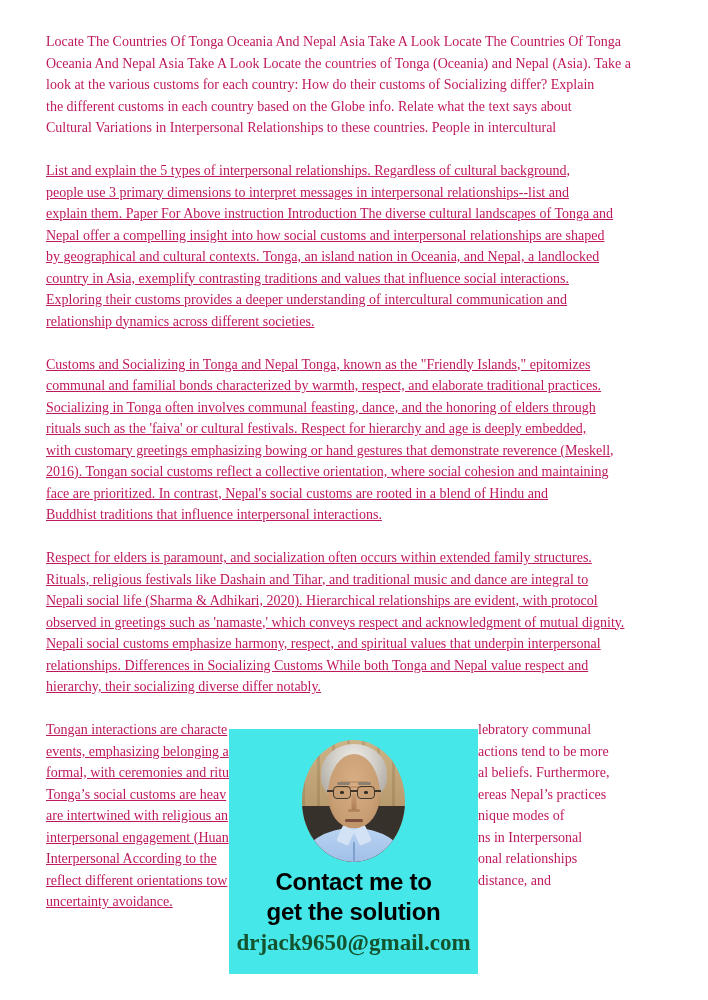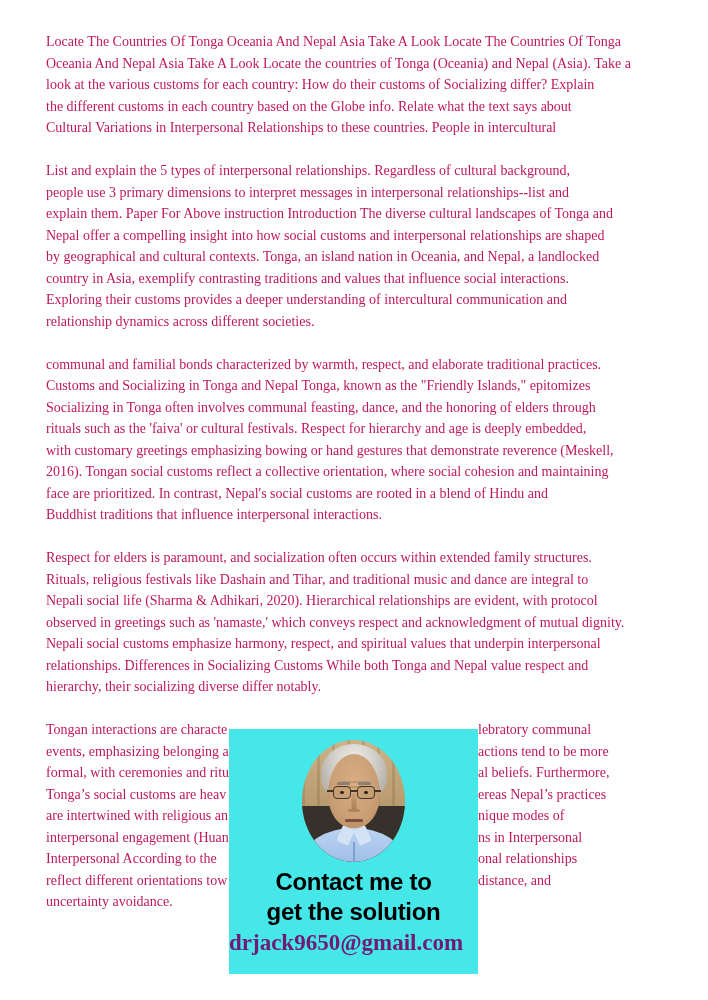--- a/index.html
+++ b/index.html
@@ -7,21 +7,21 @@
     width:708px; height:1000px;
     background:#ffffff;
     position:relative;
     overflow:hidden;
     font-family:"Liberation Serif","DejaVu Serif",serif;
   }
   .text-block {
     position:absolute; left:46px; top:31px; width:624px;
     font-size:14px; line-height:21.5px; color:#1b1b1b;
   }
-  .paragraph + .paragraph { margin-top:21.5px; }
+  .paragraph + .paragraph { margin-top:21.5px;text-decoration:underline; }
   .line { white-space:nowrap; height:21.5px; }
   .line.occluded { position:relative; }
   .right-frag { position:absolute; left:432px; top:0; white-space:nowrap; }
 
   
   .ad {
     position:absolute; left:229px; top:729px; width:249px; height:245px;
     z-index:5;
   }
   .photo {
@@ -80,23 +80,23 @@
   .collar.left  { left:50%; margin-left:-15px; transform:rotate(24deg); }
   .collar.right { left:50%; margin-left:2px;  transform:rotate(-24deg); }
   .placket { position:absolute; top:102px; left:50%; transform:translateX(-50%);
     width:2px; height:20px; background:#7fa1cd; }
   .ad-heading {
     position:absolute; top:138px; left:0; width:100%; text-align:center;
     font-family:"Liberation Sans","DejaVu Sans",sans-serif;
     font-weight:700; font-size:24px; line-height:30px; letter-spacing:-0.3px;
   }
   .ad-email {
-    position:absolute; top:201px; left:0; width:100%; text-align:left;
+    position:absolute; top:201px; left:0; width:100%; text-align:center;
     font-family:"Liberation Serif","DejaVu Serif",serif;
-    font-weight:700; font-size:23px; color:#701a75;
+    font-weight:700; font-size:23px; color:#14532d;
   }
 </style>
 </head>
 <body style="background: rgb(255, 255, 255);">
 
 <div class="text-block" style="color: #be185d;">
     <div class="paragraph">
       <div class="line">Locate The Countries Of Tonga Oceania And Nepal Asia Take A Look Locate The Countries Of Tonga</div>
       <div class="line">Oceania And Nepal Asia Take A Look Locate the countries of Tonga (Oceania) and Nepal (Asia). Take a</div>
       <div class="line">look at the various customs for each country: How do their customs of Socializing differ? Explain</div>
@@ -107,22 +107,22 @@
       <div class="line">List and explain the 5 types of interpersonal relationships. Regardless of cultural background,</div>
       <div class="line">people use 3 primary dimensions to interpret messages in interpersonal relationships--list and</div>
       <div class="line">explain them. Paper For Above instruction Introduction The diverse cultural landscapes of Tonga and</div>
       <div class="line">Nepal offer a compelling insight into how social customs and interpersonal relationships are shaped</div>
       <div class="line">by geographical and cultural contexts. Tonga, an island nation in Oceania, and Nepal, a landlocked</div>
       <div class="line">country in Asia, exemplify contrasting traditions and values that influence social interactions.</div>
       <div class="line">Exploring their customs provides a deeper understanding of intercultural communication and</div>
       <div class="line">relationship dynamics across different societies.</div>
     </div>
     <div class="paragraph">
+      <div class="line">Customs and Socializing in Tonga and Nepal Tonga, known as the "Friendly Islands," epitomizes</div>
       <div class="line">communal and familial bonds characterized by warmth, respect, and elaborate traditional practices.</div>
-      <div class="line">Customs and Socializing in Tonga and Nepal Tonga, known as the "Friendly Islands," epitomizes</div>
       <div class="line">Socializing in Tonga often involves communal feasting, dance, and the honoring of elders through</div>
       <div class="line">rituals such as the 'faiva' or cultural festivals. Respect for hierarchy and age is deeply embedded,</div>
       <div class="line">with customary greetings emphasizing bowing or hand gestures that demonstrate reverence (Meskell,</div>
       <div class="line">2016). Tongan social customs reflect a collective orientation, where social cohesion and maintaining</div>
       <div class="line">face are prioritized. In contrast, Nepal's social customs are rooted in a blend of Hindu and</div>
       <div class="line">Buddhist traditions that influence interpersonal interactions.</div>
     </div>
     <div class="paragraph">
       <div class="line">Respect for elders is paramount, and socialization often occurs within extended family structures.</div>
       <div class="line">Rituals, religious festivals like Dashain and Tihar, and traditional music and dance are integral to</div>

